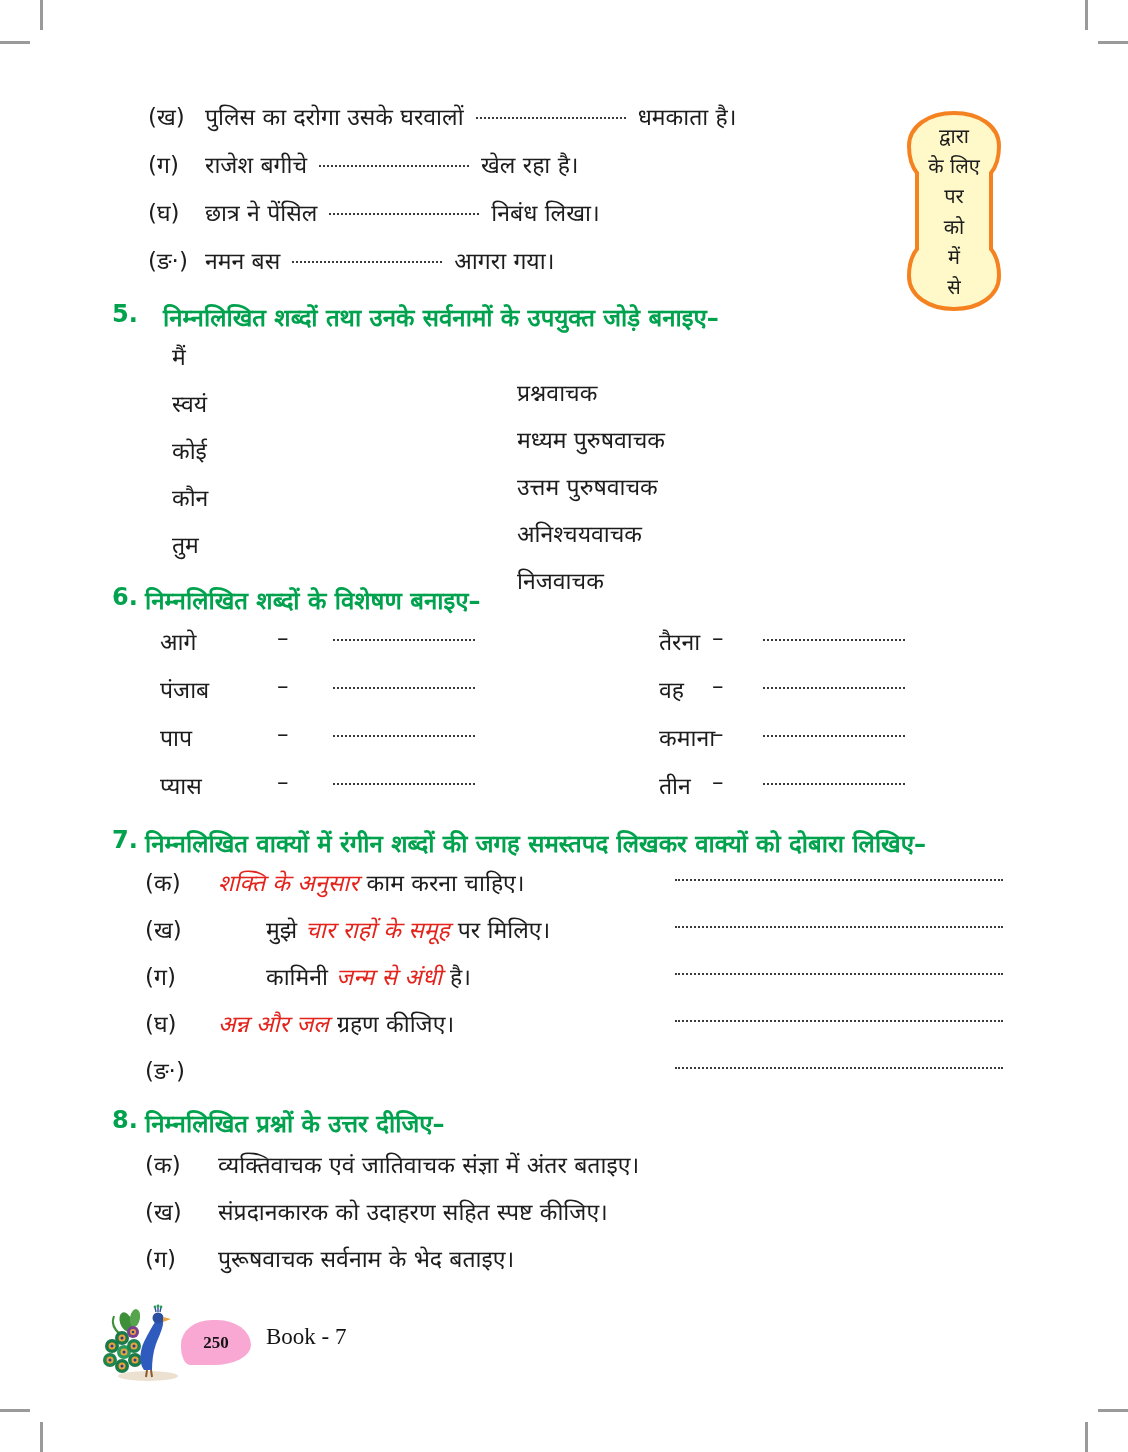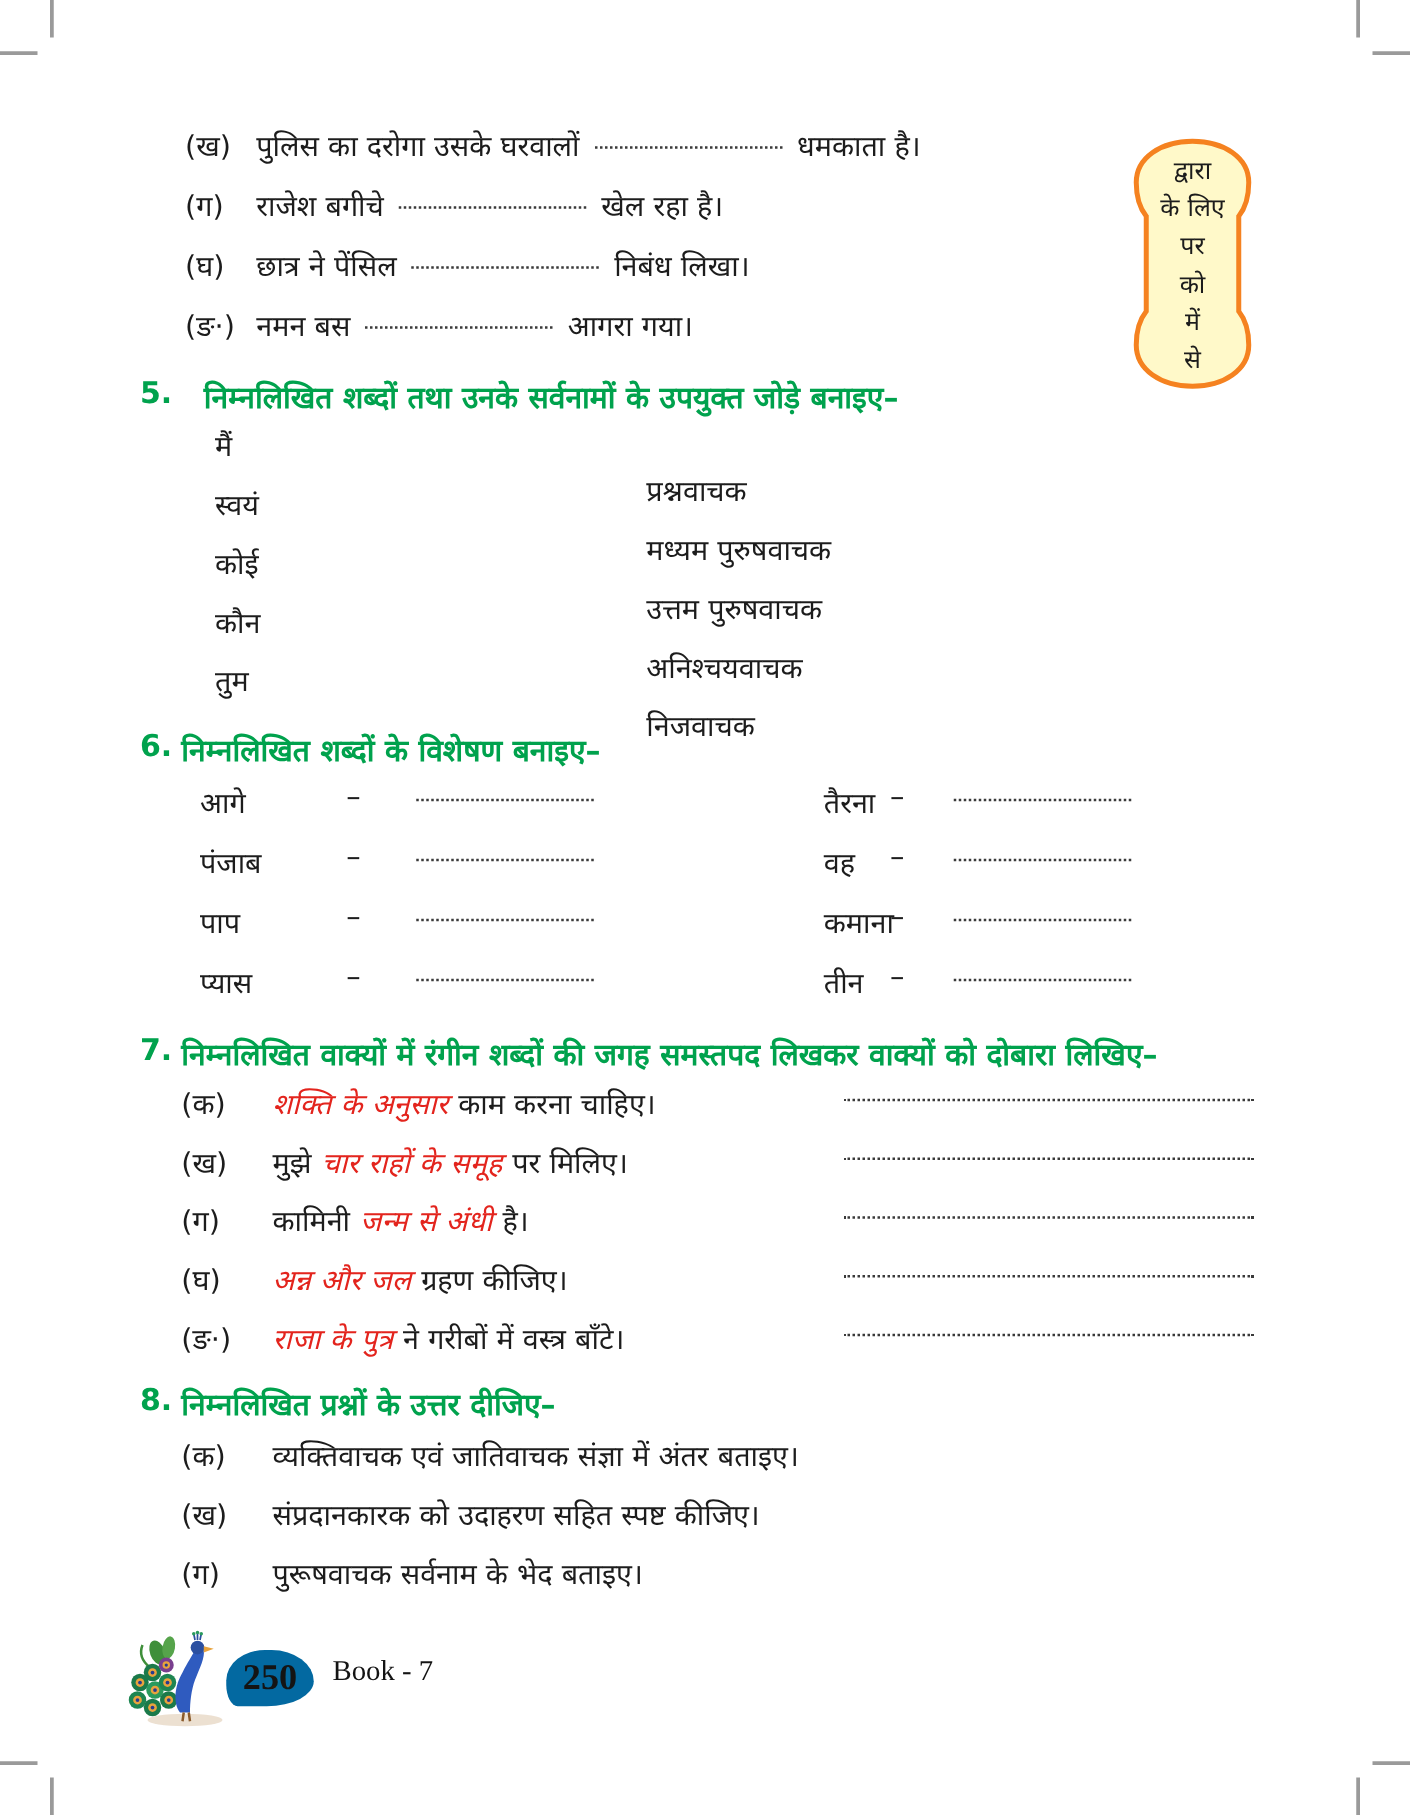--- a/index.html
+++ b/index.html
@@ -53,38 +53,38 @@
   .adj-dots-l{position:absolute;left:318px;width:142px;top:14px;height:0;border-top:2px dotted #3a3a3a;}
   .adj-word-r{position:absolute;left:644px;}
   .adj-dash-r{position:absolute;left:697px;}
   .adj-dots-r{position:absolute;left:748px;width:142px;top:14px;height:0;border-top:2px dotted #3a3a3a;}
 
   
   .q7-rows{top:866px;}
   .q7-row{position:relative;height:47px;font-size:23px;}
   .q7-label{position:absolute;left:145px;}
   .q7-text{position:absolute;left:218px;white-space:nowrap;}
-  .q7-pre{margin-right:8px;}
+  .q7-pre{margin-right:8px;margin-left:48px;}
   .q7-pre:empty{display:none;margin:0;}
   .q7-red{color:#e3241d;font-style:italic;margin-right:8px;}
   .q7-dots{position:absolute;left:675px;width:328px;top:13px;height:0;border-top:2px dotted #3a3a3a;}
 
   
   .q8-rows{top:1148px;}
   .q8-row{position:relative;height:47px;font-size:23px;}
   .q8-label{position:absolute;left:145px;}
   .q8-text{position:absolute;left:218px;white-space:nowrap;}
 
   
   .footer{top:1300px;height:100px;}
   .peacock{position:absolute;left:100px;top:4px;}
   .page-badge{position:absolute;left:181px;top:20px;width:70px;height:45px;
-    background:#0369a1;border-radius:48% 52% 58% 14%/58% 60% 48% 42%;
+    background:#f9a8d4;border-radius:48% 52% 58% 14%/58% 60% 48% 42%;
     display:flex;align-items:center;justify-content:center;
-    font-family:"Liberation Serif","DejaVu Serif",serif;font-weight:bold;font-size:29px;color:#141414;}
+    font-family:"Liberation Serif","DejaVu Serif",serif;font-weight:bold;font-size:17px;color:#141414;}
   .book-label{position:absolute;left:266px;top:24px;
     font-family:"Liberation Serif","DejaVu Serif",serif;font-size:23px;color:#141414;}
 </style>
 </head>
 <body>
 
 <div>
   <div class="crop v tl-v"></div>
   <div class="crop h tl-h"></div>
   <div class="crop v tr-v"></div>
@@ -214,21 +214,20 @@
     <span class="q7-text"><span class="q7-pre">कामिनी</span><span class="q7-red">जन्म से अंधी</span><span>है।</span></span>
     <span class="q7-dots"></span>
   </div>
   <div class="q7-row">
     <span class="q7-label">(घ)</span>
     <span class="q7-text"><span class="q7-red">अन्न और जल</span><span>ग्रहण कीजिए।</span></span>
     <span class="q7-dots"></span>
   </div>
   <div class="q7-row">
     <span class="q7-label">(ङ·)</span>
-    <span class="q7-text"><span class="q7-red">राजा के पुत्र</span><span>ने गरीबों में वस्त्र बाँटे।</span></span>
     <span class="q7-dots"></span>
   </div>
 </section>
 
 <div class="q-heading" style="top:1106px;">
   <span class="q-num">8.</span>
   <span class="q-title">निम्नलिखित प्रश्नों के उत्तर दीजिए–</span>
 </div>
 <section class="q8-rows">
   <div class="q8-row">

